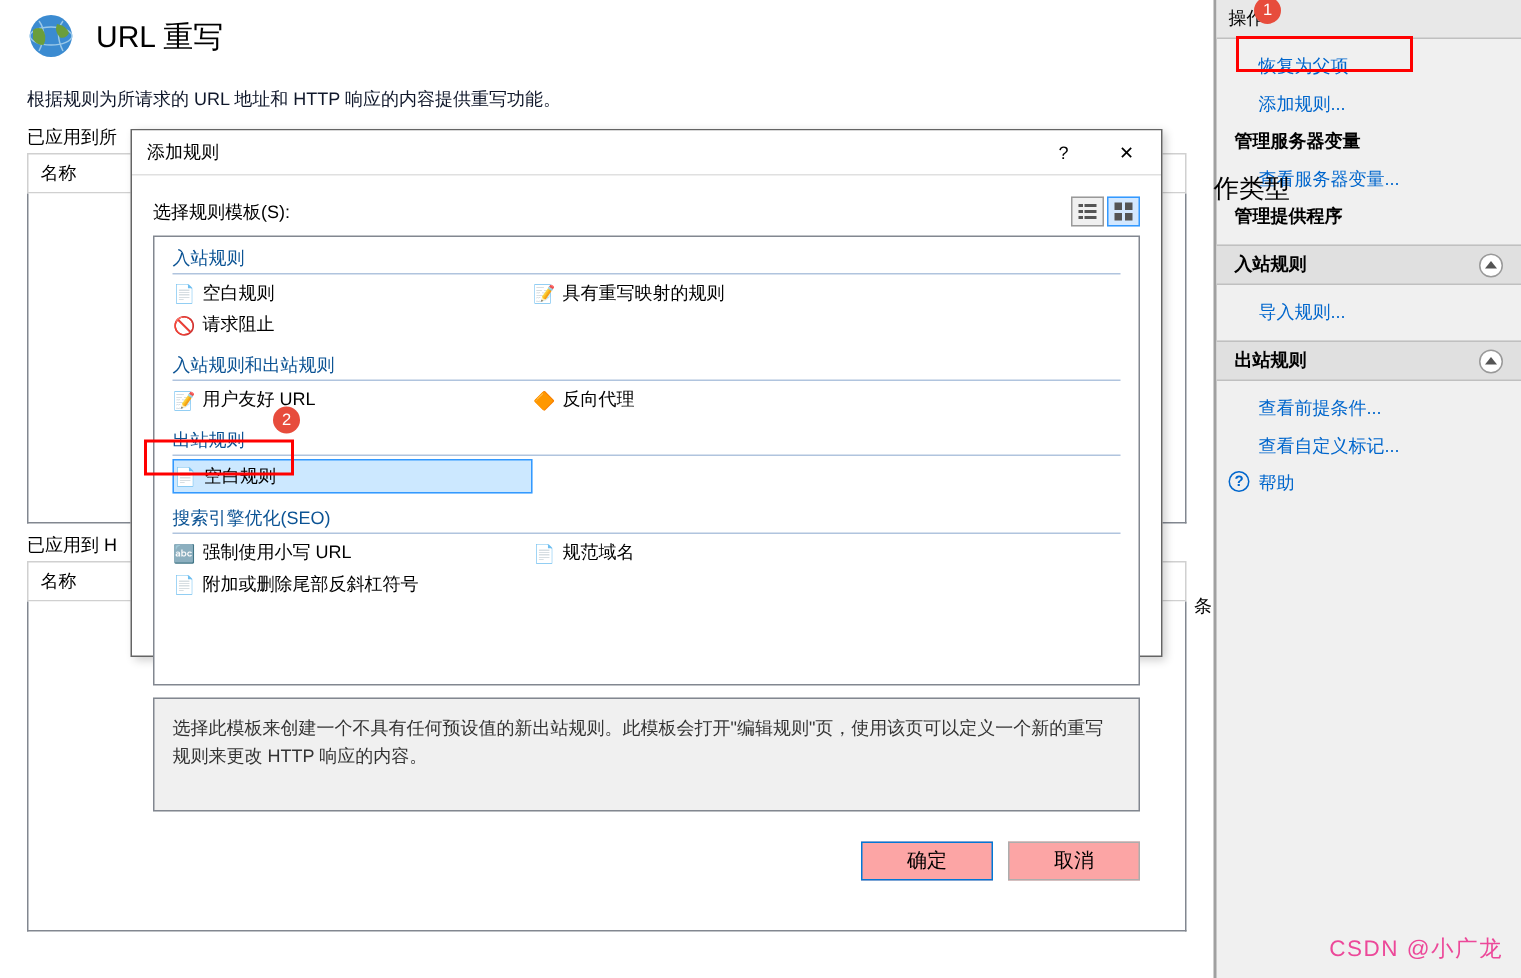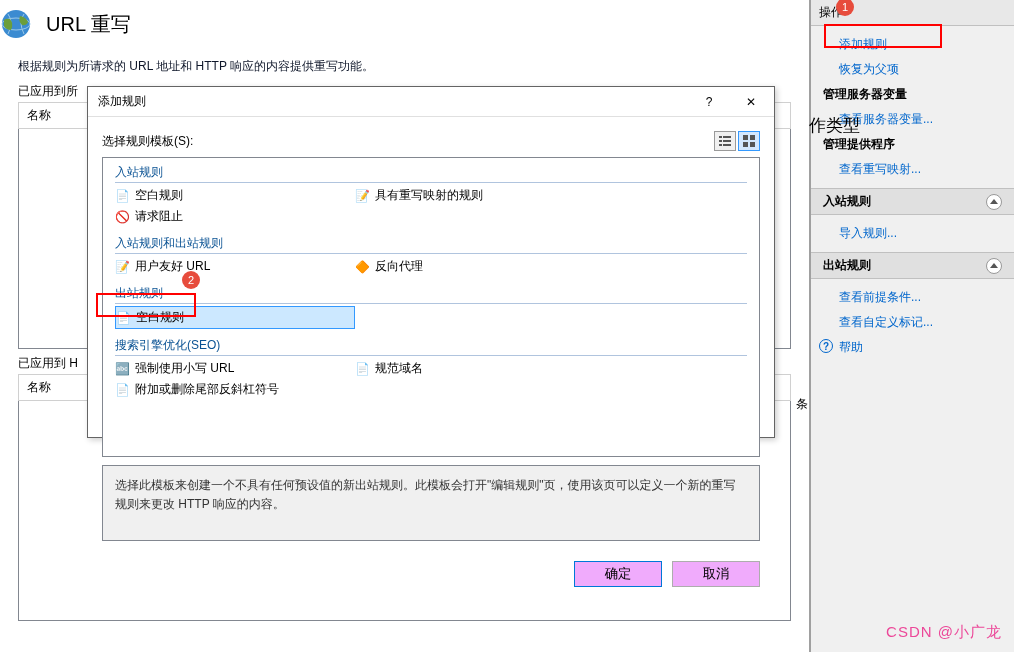--- a/index.html
+++ b/index.html
@@ -1,19 +1,19 @@
 <!DOCTYPE html>
 <html><head>
   <meta charset="utf-8">
   <style>
     * { box-sizing: border-box; margin: 0; padding: 0; font-family: "Microsoft YaHei", Arial, sans-serif; }
     body { background: #fff; width: 1014px; height: 652px; overflow: hidden; position: relative; font-size: 12px; }
 
     .main-area { position: absolute; left: 0; top: 0; width: 810px; height: 652px; border-right: 1px solid #a0a0a0; }
-    .header { display: flex; align-items: center; padding: 8px 18px 8px 0; }
+    .header { display: flex; align-items: center; padding: 8px 18px 8px 18px; }
     .globe-icon { width: 32px; height: 32px; margin-right: 14px; }
     .page-title { font-size: 20px; }
     .subtitle { padding: 10px 18px 6px 18px; color: #0f172a; }
     .section-label { padding: 2px 18px 2px 18px; color: #000; }
     .list-header, .list-body { margin: 0 18px; }
     .list-header { background: #fff; border: 1px solid #d0d0d0; padding: 4px 8px; }
     .list-body { border: 1px solid #828790; border-top: none; height: 220px; background: #fff; }
     .list2-body { height: 220px; }
 
     .actions-panel { position: absolute; right: 0; top: 0; width: 204px; height: 652px; background: #f0f0f0; border-left: 1px solid #a0a0a0; }
@@ -48,21 +48,21 @@
     .template-item { display: flex; align-items: center; width: 240px; padding: 2px 0; cursor: pointer; }
     .template-item.selected { border: 1px solid #3399ff; background: #cce8ff; }
     .ti-icon { width: 16px; height: 16px; margin-right: 4px; display: inline-flex; align-items: center; justify-content: center; font-size: 12px; }
     
     .red-box-2 { position: absolute; border: 2px solid red; left: 96px; top: 293px; width: 100px; height: 24px; pointer-events: none; z-index: 120; }
     .marker-2 { left: 182px; top: 271px; z-index: 121; }
 
     .desc-box { border: 1px solid #828790; margin-top: 8px; height: 76px; padding: 10px 12px; line-height: 1.6; background: #f0f0f0; color: #333; }
 
     .dialog-buttons { display: flex; justify-content: flex-end; padding: 12px 14px; gap: 10px; }
-    .dlg-btn { width: 88px; height: 26px; background: #f0abfc; border: 1px solid #adadad; cursor: pointer; }
+    .dlg-btn { width: 88px; height: 26px; background: #fca5a5; border: 1px solid #adadad; cursor: pointer; }
     .dlg-btn.default { border: 1px solid #0078d7; }
 
     .watermark { position: absolute; right: 12px; bottom: 10px; color: #ec4899; font-size: 15px; letter-spacing: 1px; pointer-events: none; }
 
     .ico-svg { width: 14px; height: 14px; }
   </style>
 </head>
 <body>
 
 <div class="main-area">
@@ -86,26 +86,25 @@
   <div class="section-label">已应用到 H</div>
   <div class="list-header">
     <span>名称</span>
   </div>
   <div class="list-body list2-body"></div>
 </div>
 
 <div class="actions-panel">
   <div class="ap-header">操作</div>
   <div class="ap-group">
+    <a class="ap-link">恢复为父项</a>
     <a class="ap-link">添加规则...</a>
-    <a class="ap-link">恢复为父项</a>
     <div class="ap-group-title">管理服务器变量</div>
     <a class="ap-link">查看服务器变量...</a>
     <div class="ap-group-title">管理提供程序</div>
-    <a class="ap-link">查看重写映射...</a>
   </div>
   <div class="ap-section">
     <span>入站规则</span>
     <span class="chevron-up"></span>
   </div>
   <div class="ap-group">
     <a class="ap-link">导入规则...</a>
   </div>
   <div class="ap-section">
     <span>出站规则</span>

